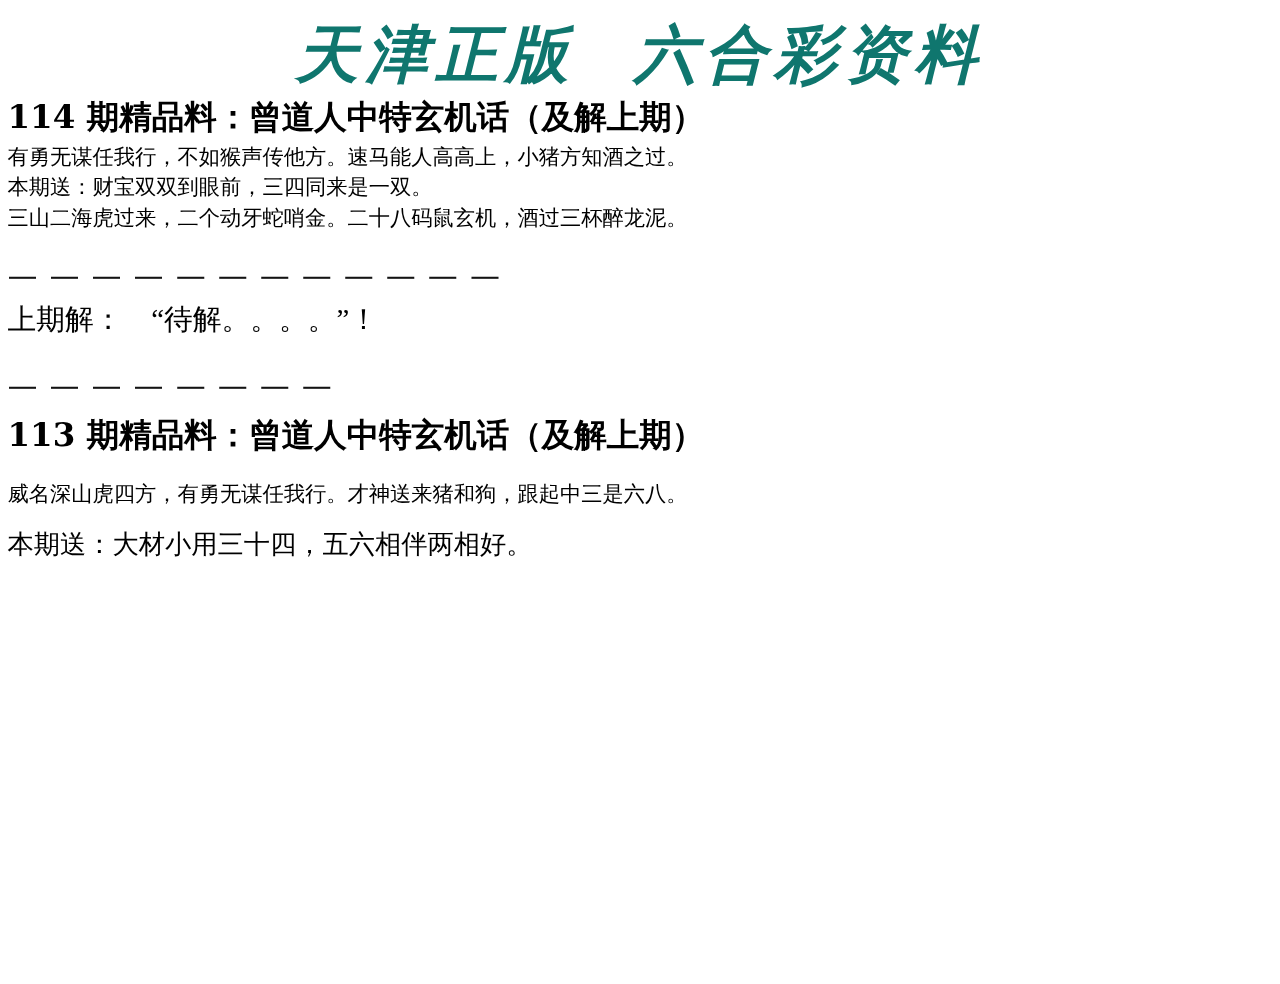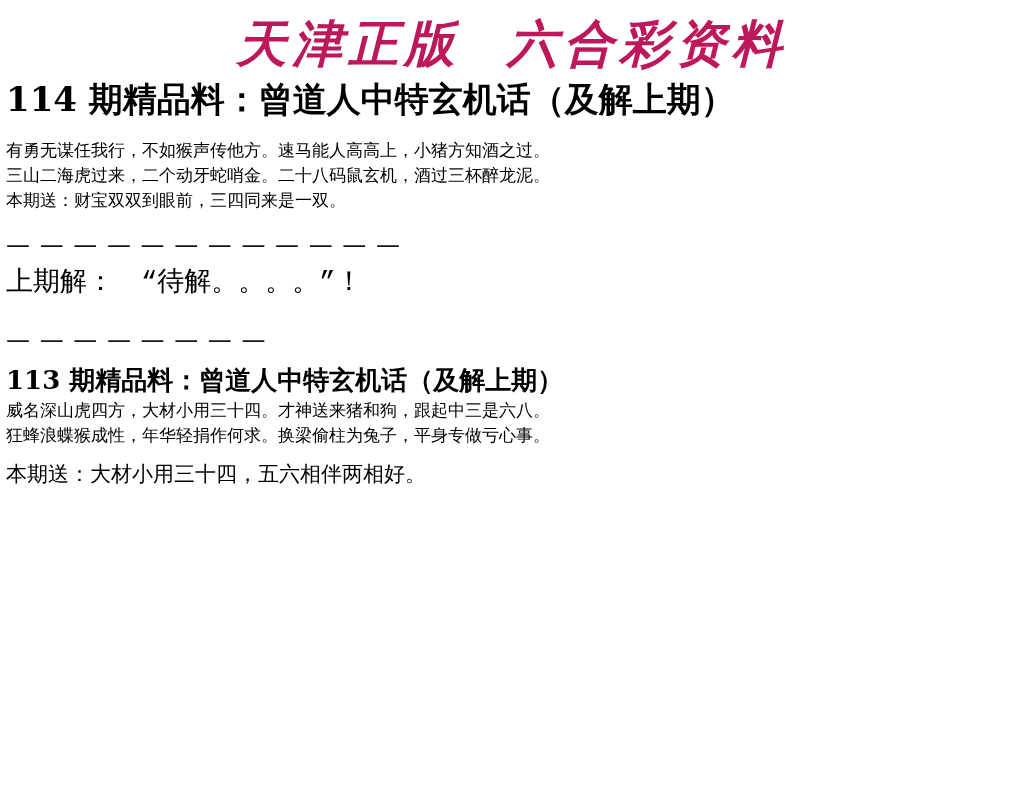--- a/index.html
+++ b/index.html
@@ -25,66 +25,66 @@
   .title {
     text-align: center;
     font-family: "DejaVu Serif", serif;
     font-weight: bold;
     font-style: italic;
     font-size: 50px;
     letter-spacing: 6px;
     line-height: 1.05;
     margin-top: 18px;
     margin-bottom: 6px;
-    color: #be185d;
+    color: #0f766e;
     white-space: pre;
   }
   .section {
     margin: 0;
     padding: 0;
   }
   .heading {
     font-family: "DejaVu Serif", serif;
     font-weight: bold;
-    font-size: 34px;
+    font-size: 26px;
     line-height: 1.35;
     letter-spacing: 0px;
-    margin: 6px 0 16px 0;
+    margin: 6px 0 2px 0;
     white-space: pre;
   }
   .body-line {
     font-family: "DejaVu Sans", sans-serif;
     font-size: 17px;
     line-height: 1.45;
     letter-spacing: 0px;
     margin: 0;
     white-space: pre;
   }
   .spacer-sm { height: 12px; }
   .divider {
     font-family: "DejaVu Sans", sans-serif;
     font-size: 24px;
     line-height: 1.1;
     letter-spacing: 1px;
     margin: 8px 0 6px 0;
     white-space: pre;
   }
   .solution-line {
-    font-family: Liberation Mono, monospace;
-    font-size: 27px;
+    font-family: Liberation Serif, serif;
+    font-size: 23px;
     line-height: 1.4;
     margin: 0 0 4px 0;
     white-space: pre;
   }
   .heading-2 {
     font-family: "DejaVu Serif", serif;
     font-weight: bold;
     font-size: 26px;
     line-height: 1.35;
-    margin: 10px 0 0 0;
+    margin: 10px 0 16px 0;
     white-space: pre;
   }
   .tail-line {
     font-family: "DejaVu Sans", sans-serif;
     font-size: 21px;
     line-height: 1.5;
     margin: 0;
     white-space: pre;
   }
   .faint {
@@ -94,35 +94,34 @@
 </head>
 <body>
 
 <div class="page">
 
   <div class="title">天津正版  六合彩资料</div>
 
   <div class="section">
     <div class="heading">114 期精品料：曾道人中特玄机话（及解上期）</div>
     <div class="body-line">有勇无谋任我行，不如猴声传他方。速马能人高高上，小猪方知酒之过。</div>
+    <div class="body-line">本期送：财宝双双到眼前，三四同来是一双。</div>
     <div class="body-line">三山二海虎过来，二个动牙蛇哨金。二十八码鼠玄机，酒过三杯醉龙泥。</div>
-    <div class="body-line">本期送：财宝双双到眼前，三四同来是一双。</div>
 
     <div class="spacer-sm"></div>
 
     <div class="divider faint">— — — — — — — — — — — —</div>
 
     <div class="solution-line">上期解：　“待解。。。。”！</div>
 
     <div class="spacer-sm"></div>
 
     <div class="divider faint">— — — — — — — —</div>
   </div>
 
   <div class="section">
     <div class="heading-2">113 期精品料：曾道人中特玄机话（及解上期）</div>
-    <div class="body-line">威名深山虎四方，大材小用三十四。才神送来猪和狗，跟起中三是六八。</div>
-    <div class="body-line">狂蜂浪蝶猴成性，年华轻捐作何求。换梁偷柱为兔子，平身专做亏心事。</div>
+    <div class="body-line">威名深山虎四方，有勇无谋任我行。才神送来猪和狗，跟起中三是六八。</div>
     <div class="spacer-sm"></div>
     <div class="tail-line">本期送：大材小用三十四，五六相伴两相好。</div>
   </div>
 
 </div>
 
 </body></html>

